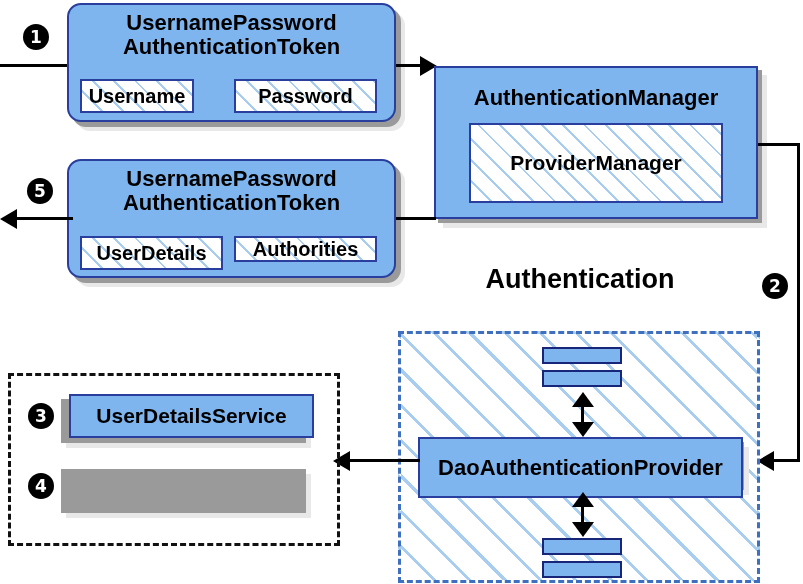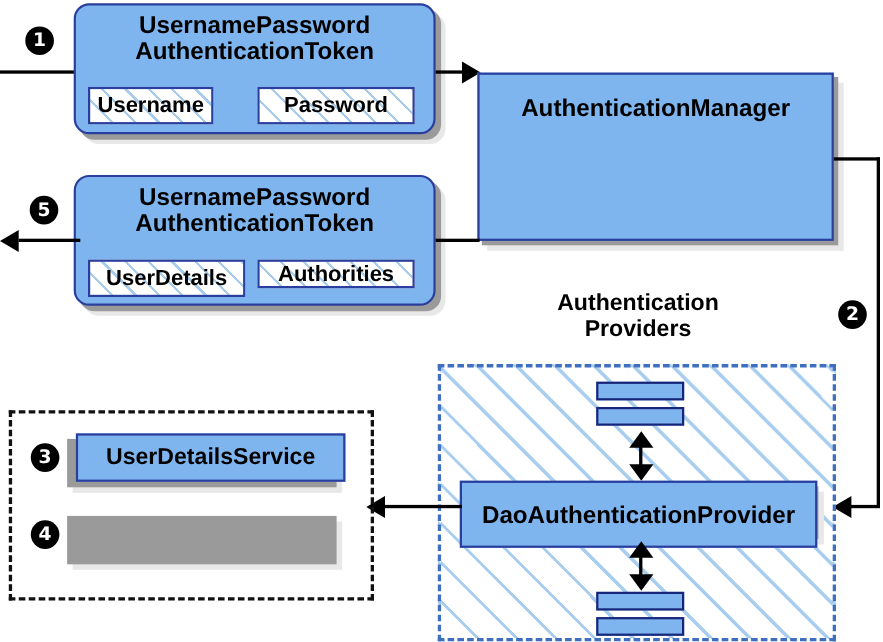--- a/index.html
+++ b/index.html
@@ -187,20 +187,23 @@
   <div class="line-h" style="left:396px; top:64px; width:28px;"></div>
   <div class="arrow-right" style="left:420px; top:56px;"></div>
 
   <div class="shadow-light" style="left:443px; top:75px; width:324px; height:153px;"></div>
   <div class="shadow-dark" style="left:438px; top:70px; width:324px; height:153px;"></div>
 
   <div class="blue-box" style="left:434px; top:66px; width:324px; height:153px; flex-direction:column; justify-content:flex-start; padding-top:18px; font-size:22px;">
     <div>AuthenticationManager</div>
   </div>
 
+  <div class="hatch-white" style="left:469px; top:123px; width:254px; height:80px; font-size:21px;">
+    <span>ProviderManager</span>
+  </div>
 
   <div class="line-h" style="left:758px; top:143px; width:42px;"></div>
   <div class="line-v" style="left:797px; top:143px; height:318px;"></div>
   <div class="line-h" style="left:772px; top:459px; width:28px;"></div>
   <div class="arrow-left" style="left:757px; top:451px;"></div>
 
   <div class="badge" style="left:762px; top:273px;">2</div>
 
   <div class="shadow-light rounded" style="left:76px; top:168px; width:329px; height:119px; border-radius:14px;"></div>
   <div class="shadow-dark rounded" style="left:72px; top:164px; width:329px; height:119px; border-radius:14px;"></div>
@@ -217,23 +220,22 @@
     <span>Authorities</span>
   </div>
 
   <div class="line-h" style="left:396px; top:217px; width:40px;"></div>
 
   <div class="line-h" style="left:17px; top:217px; width:56px;"></div>
   <div class="arrow-left" style="left:0px; top:209px;"></div>
 
   <div class="badge" style="left:27px; top:178px;">5</div>
 
-  <div class="plain-label" style="left:460px; top:265px; width:240px; font-size:21px;">
+  <div class="plain-label" style="left:460px; top:265px; width:240px; font-size:27px;">
     <div>Authentication</div>
-    <div>Providers</div>
   </div>
 
   <div class="providers-region" style="left:398px; top:331px; width:362px; height:252px;"></div>
 
   <div class="blue-bar" style="left:542px; top:347px; width:80px; height:17px;"></div>
   <div class="blue-bar" style="left:542px; top:370px; width:80px; height:17px;"></div>
 
   <div class="arrow-up" style="left:572px; top:392px;"></div>
   <div class="line-v" style="left:581px; top:400px; height:28px;"></div>
   <div class="arrow-down" style="left:572px; top:422px;"></div>

